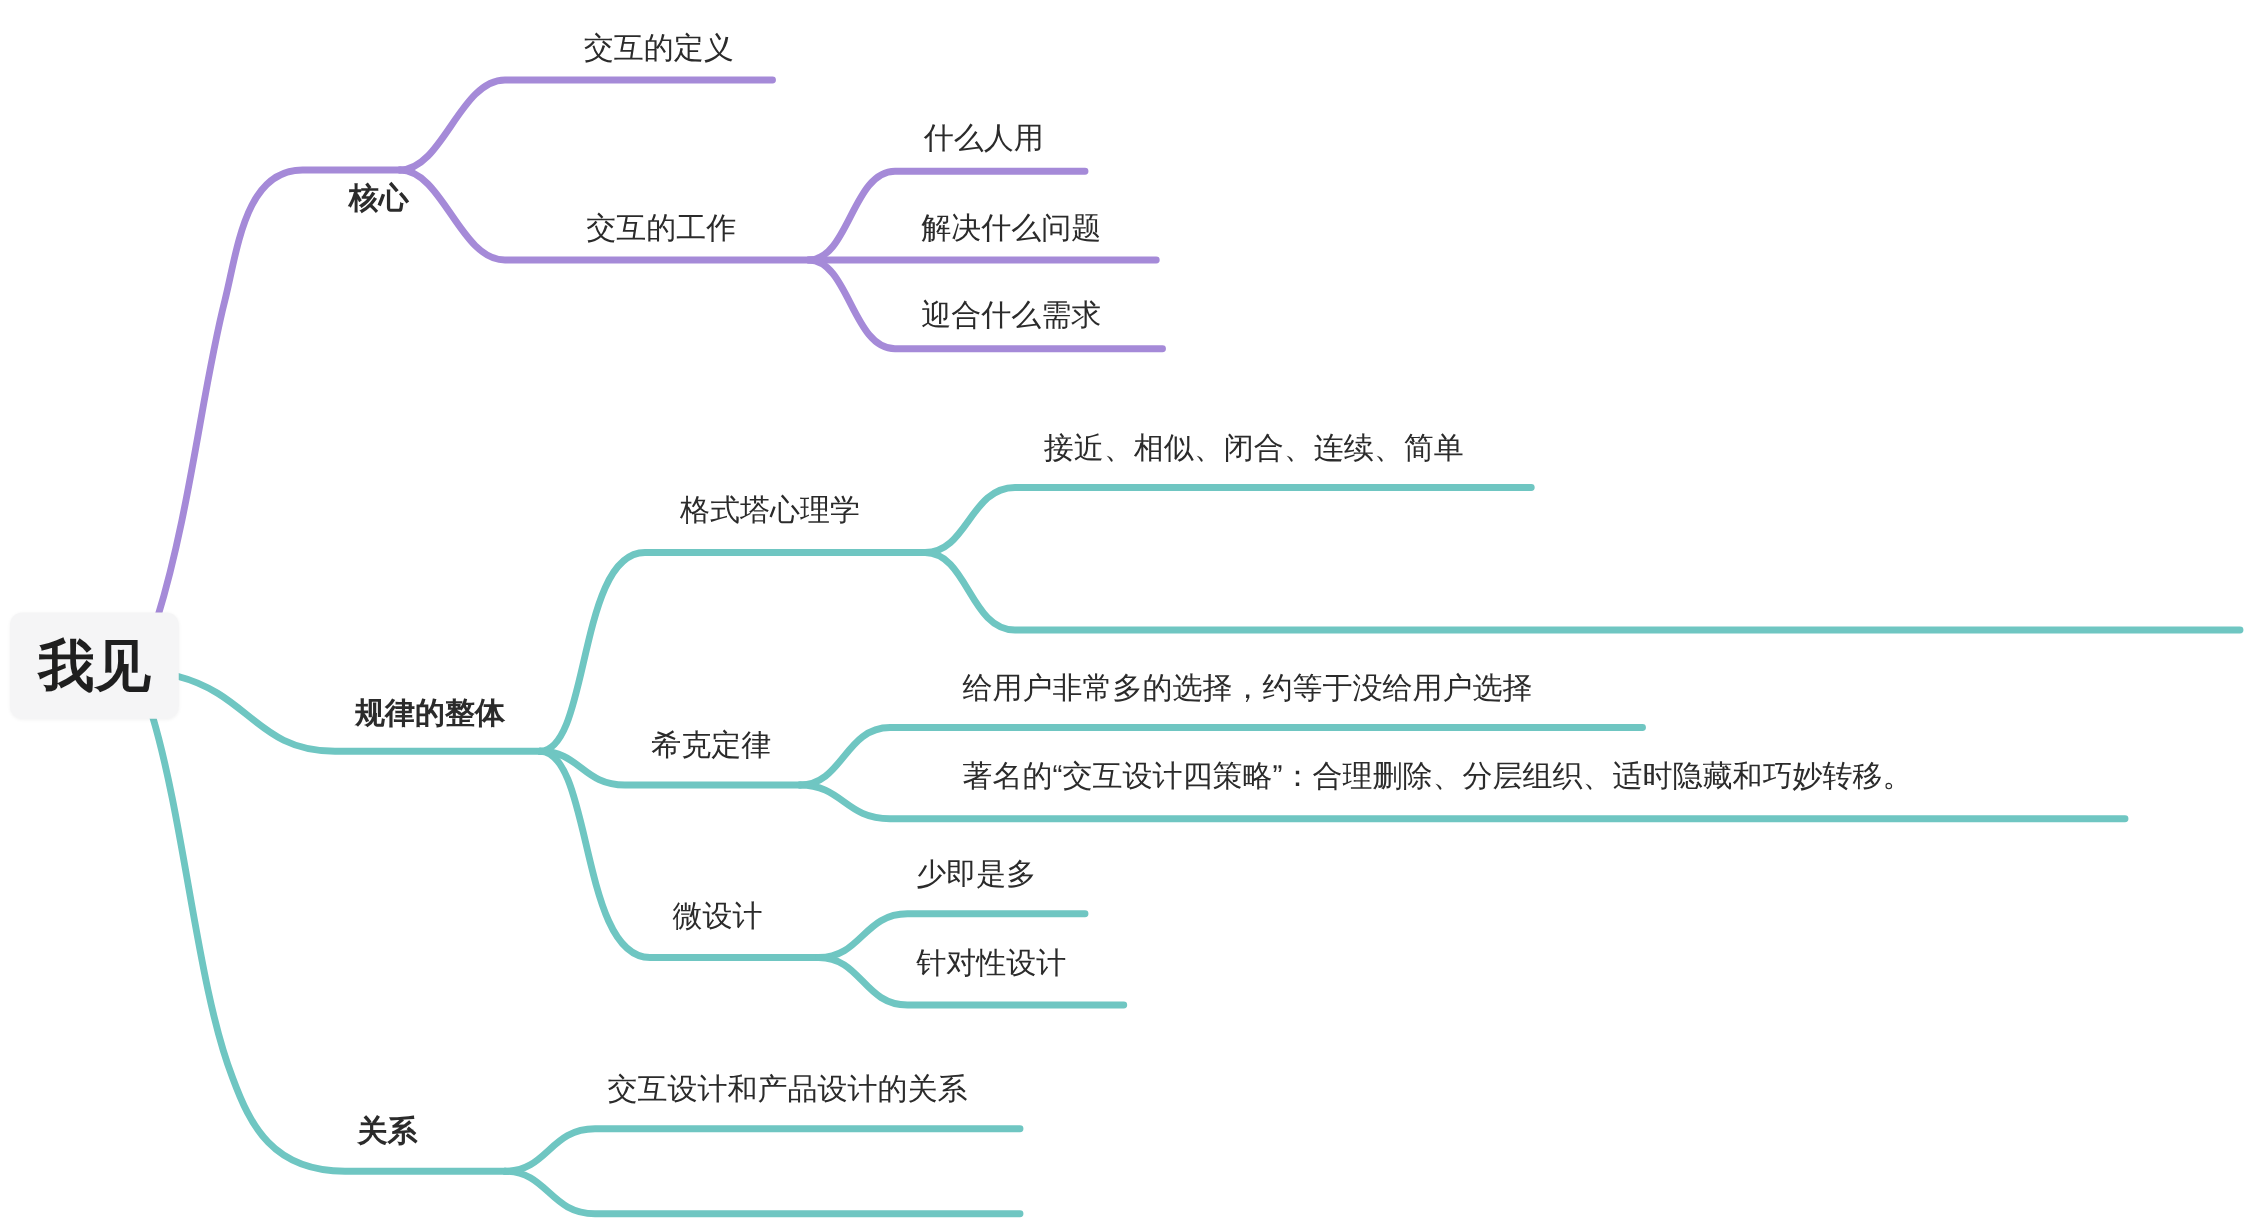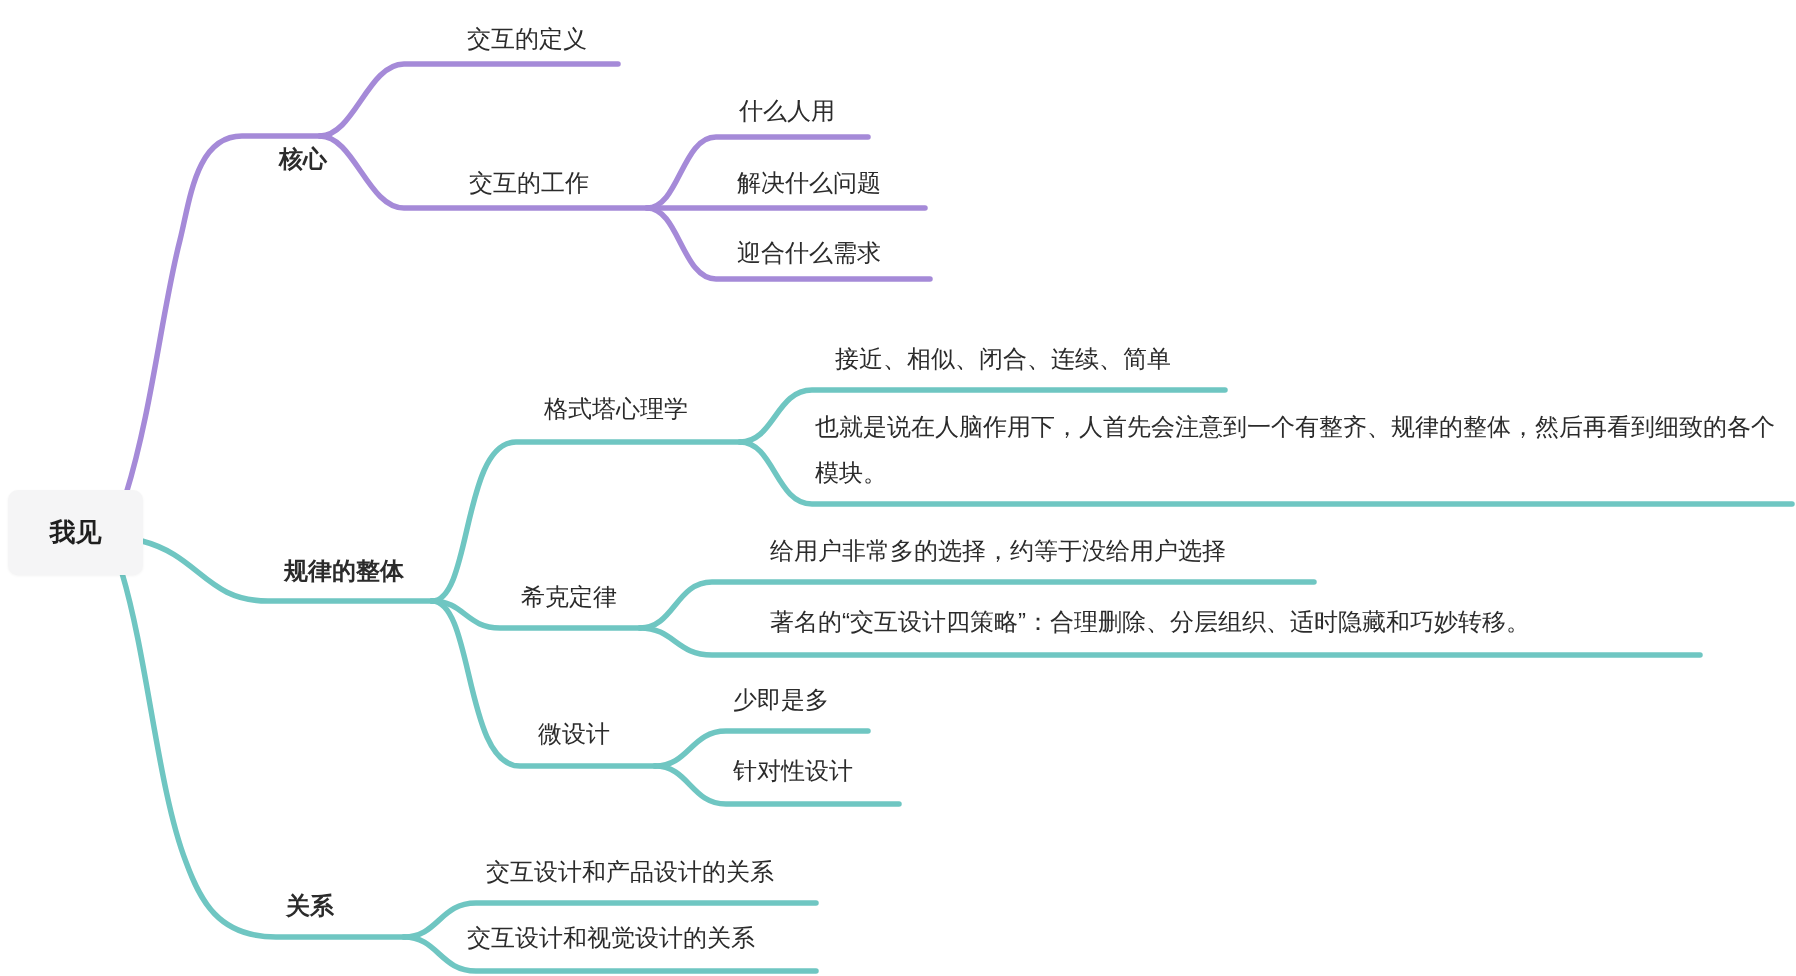--- a/index.html
+++ b/index.html
@@ -8,21 +8,21 @@
   .links{position:absolute;left:0;top:0;}
   .links path{fill:none;stroke-width:5.5;stroke-linecap:round;stroke-linejoin:round;}
   .purple path{stroke:var(--c-purple,#a58ad8);}
   .teal path{stroke:var(--c-teal,#6fc6c2);}
   .label{position:absolute;font-size:24px;line-height:34px;white-space:nowrap;color:var(--c-text,#2b2b2b);}
   .label.bold{font-weight:700;}
   .label.wrap{white-space:normal;line-height:46px;width:962px;}
   .root-node{position:absolute;left:8px;top:490px;width:135px;height:85px;
     background:var(--c-root_bg,#f5f5f6);border-radius:10px;
     display:flex;align-items:center;justify-content:center;
-    font-size:26px;font-weight:700;color:#1f1f1f;box-shadow:0 1px 3px rgba(0,0,0,.05);}
+    font-size:45px;font-weight:700;color:#1f1f1f;box-shadow:0 1px 3px rgba(0,0,0,.05);}
 </style>
 </head>
 <body>
 
 <div class="canvas">
 
   <svg class="links" width="1796" height="976" viewBox="0 0 1796 976">
     <g class="purple">
       <path d="M 126 494 C 152 410 162 310 180 240 C 190 200 196 136 242 136 L 320 136"></path>
       <path d="M 320 136 C 354 136 368 64 404 64 L 618 64"></path>
@@ -54,25 +54,23 @@
   <div class="label bold" style="left:279px;top:94px;margin-top:48px;">核心</div>
   <div class="label" style="left:467px;top:22px;">交互的定义</div>
   <div class="label" style="left:469px;top:166px;">交互的工作</div>
   <div class="label" style="left:739px;top:94px;">什么人用</div>
   <div class="label" style="left:737px;top:166px;">解决什么问题</div>
   <div class="label" style="left:737px;top:236px;">迎合什么需求</div>
 
   <div class="label bold" style="left:284px;top:554px;">规律的整体</div>
   <div class="label" style="left:544px;top:392px;">格式塔心理学</div>
   <div class="label" style="left:835px;top:342px;">接近、相似、闭合、连续、简单</div>
-  <div class="label wrap" style="left:815px;top:404px;">也就是说在人脑作用下，人首先会注意到一个有整齐、规律的整体，然后再看到细致的各个模块。</div>
   <div class="label" style="left:521px;top:580px;">希克定律</div>
   <div class="label" style="left:770px;top:534px;">给用户非常多的选择，约等于没给用户选择</div>
   <div class="label" style="left:770px;top:605px;">著名的“交互设计四策略”：合理删除、分层组织、适时隐藏和巧妙转移。</div>
   <div class="label" style="left:538px;top:717px;">微设计</div>
   <div class="label" style="left:733px;top:683px;">少即是多</div>
   <div class="label" style="left:733px;top:754px;">针对性设计</div>
 
   <div class="label bold" style="left:286px;top:889px;">关系</div>
   <div class="label" style="left:486px;top:855px;">交互设计和产品设计的关系</div>
-  <div class="label" style="left:467px;top:921px;">交互设计和视觉设计的关系</div>
 
 </div>
 
 </body></html>

